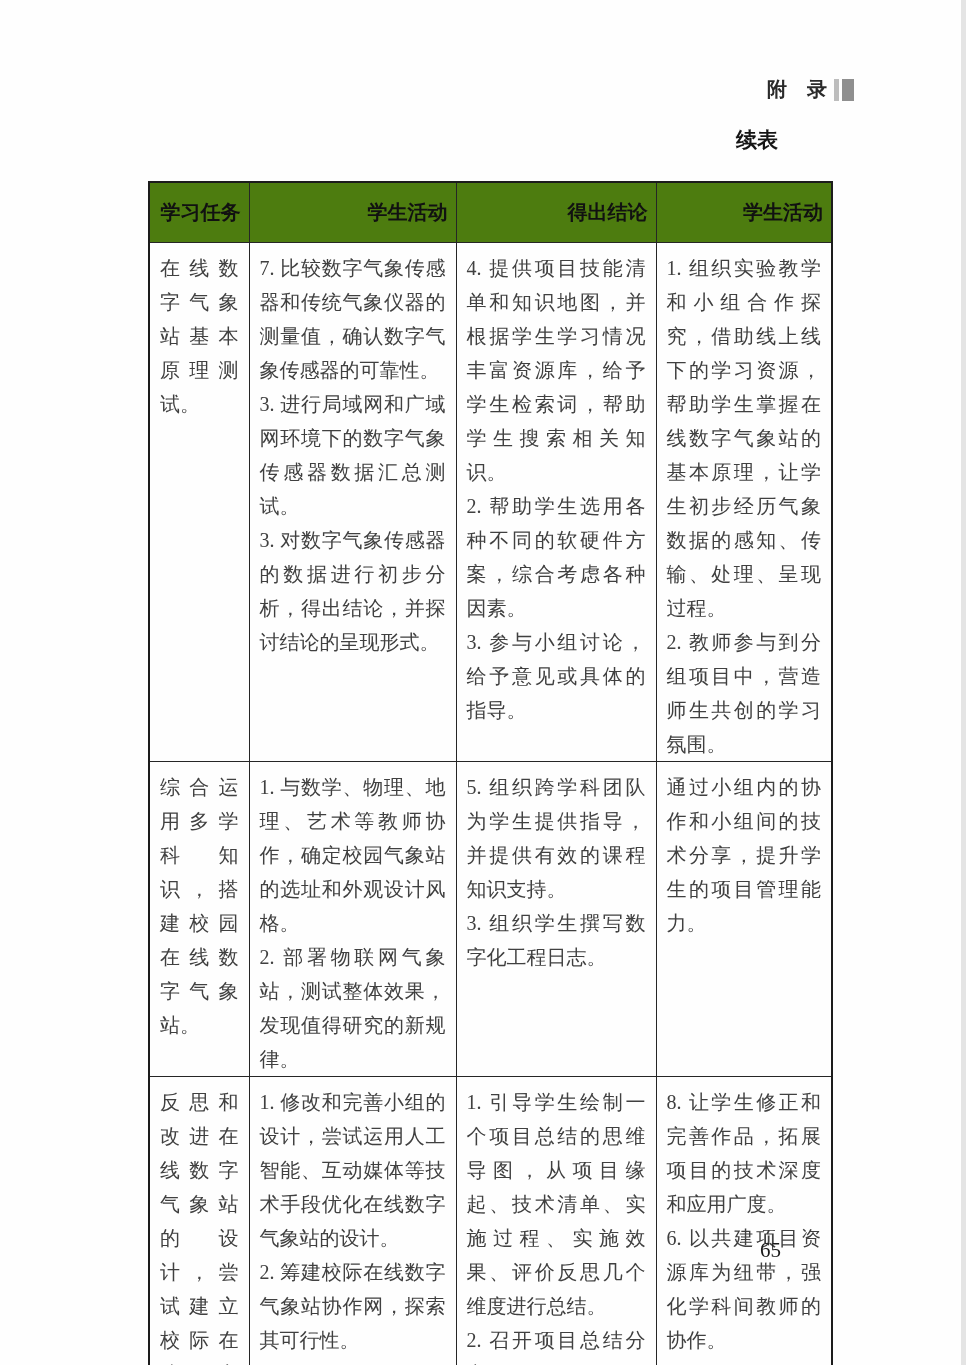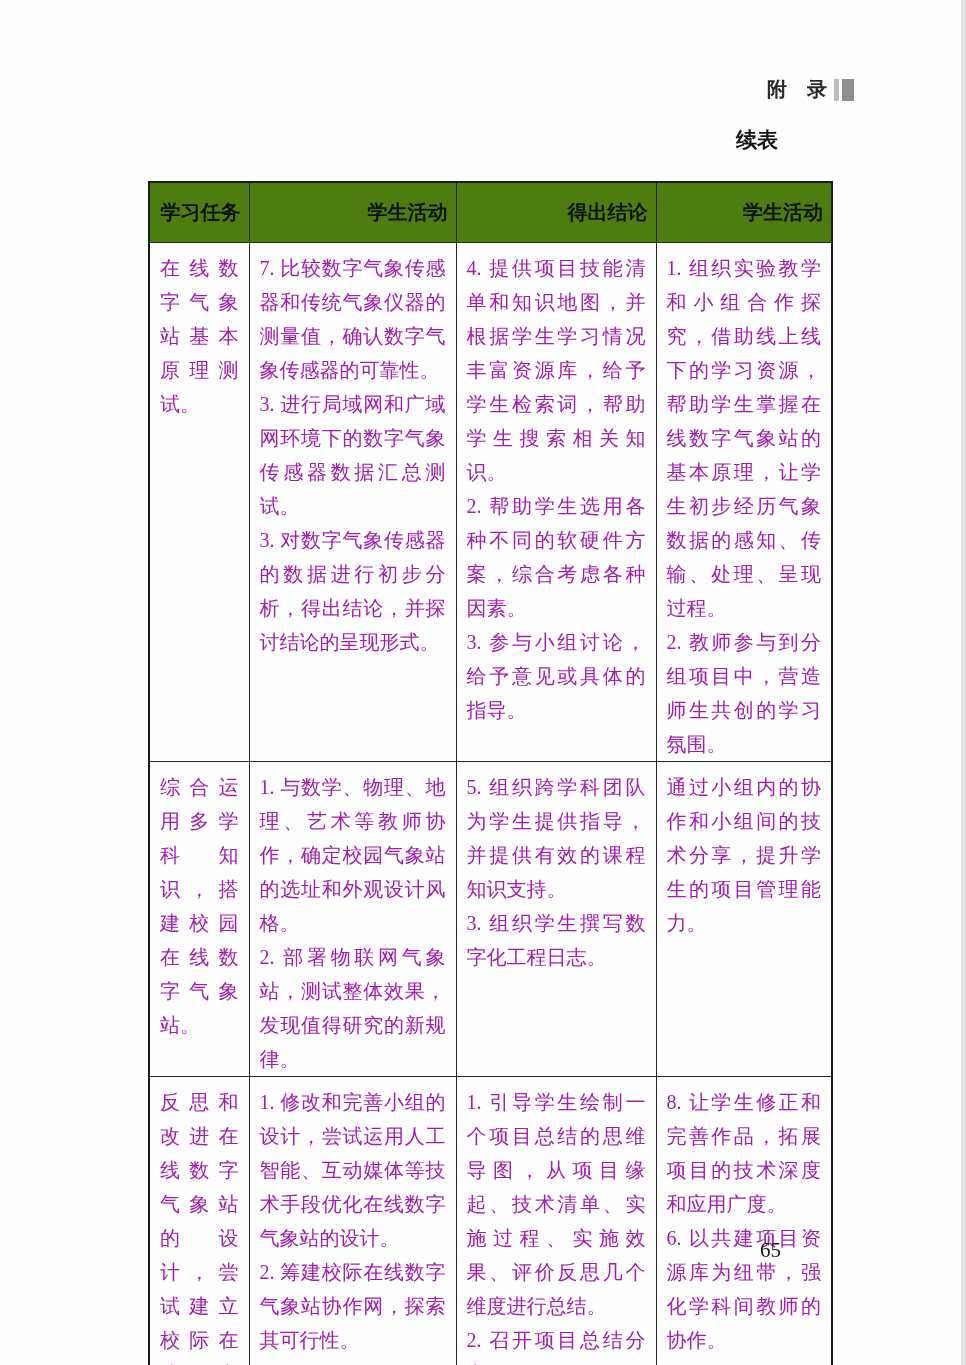--- a/index.html
+++ b/index.html
@@ -68,21 +68,21 @@
     vertical-align: middle;
     padding: 8px;
   }
   table.activity td {
     vertical-align: top;
     padding: 8px 10px 0 10px;
     font-size: 20px;
     line-height: 34px;
     text-align: justify;
     text-justify: inter-ideograph;
-    color: #a21caf;
+    color: #404040;
   }
   table.activity td p { margin: 0; }
   tr.row-0 { height: 463px; }
   tr.row-1 { height: 261px; }
   tr.row-2 { height: 284px; }
 
   .page-number {
     position: absolute;
     top: 1238px;
     left: 760px;

